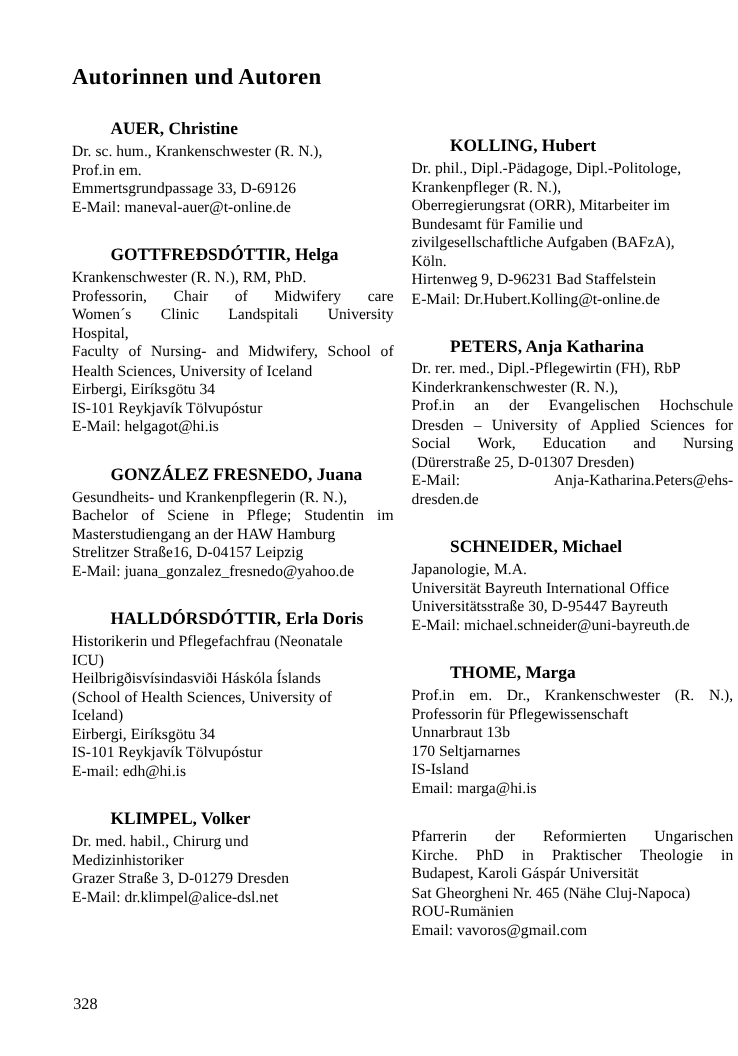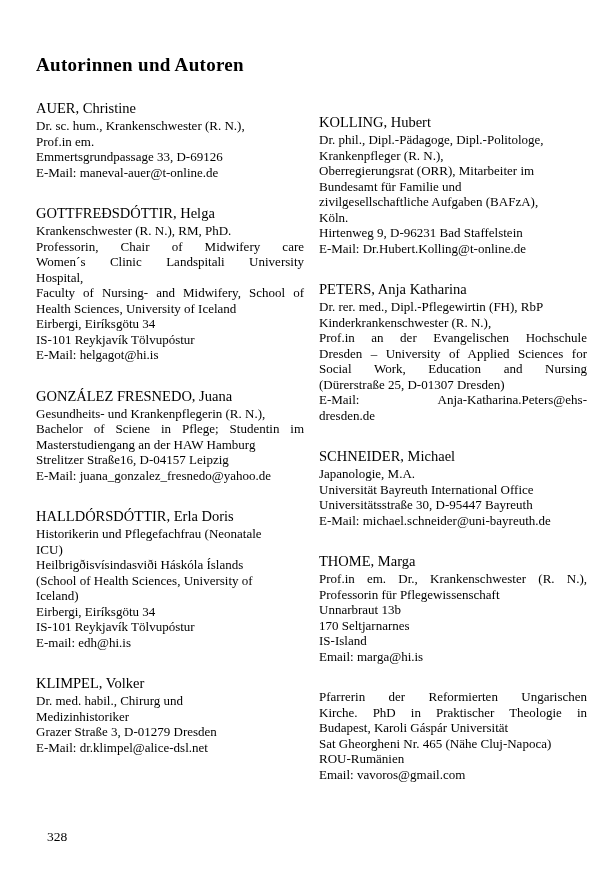--- a/index.html
+++ b/index.html
@@ -13,21 +13,21 @@
     overflow: hidden;
     color: #000000;
     font-family: "Liberation Serif", "DejaVu Serif", serif;
   }
   .page {
     position: relative;
     width: 487px;
     height: 880px;
     background: #ffffff;
     box-sizing: border-box;
-    padding: 54px 24px 0 36px;
+    padding: 54px 24px 0 60px;
   }
   .title {
     font-size: 19px;
     font-weight: 700;
     line-height: 22px;
     letter-spacing: 0.3px;
     margin: 0 0 24px 0;
   }
   .columns {
     display: flex;
@@ -39,37 +39,38 @@
     width: 268px;
   }
   .col-right {
     padding-top: 14px;
   }
   .entry {
     margin: 0 0 25px 0;
   }
   .entry-name {
     font-size: 14.5px;
-    font-weight: 400;
+    font-weight: 700;
     line-height: 17px;
     margin-bottom: 1px;
     white-space: nowrap;
+    margin-left: 32px;
   }
   .line {
     font-size: 13px;
     line-height: 15.5px;
   }
   .line.j {
     text-align: justify;
     text-align-last: justify;
     text-justify: inter-word;
   }
   .page-number {
     position: absolute;
-    left: 47px;
+    left: 61px;
     top: 829px;
     font-size: 13.5px;
     line-height: 16px;
   }
 </style>
 </head>
 <body>
 
 <div class="page">
   <h1 class="title">Autorinnen und Autoren</h1>

